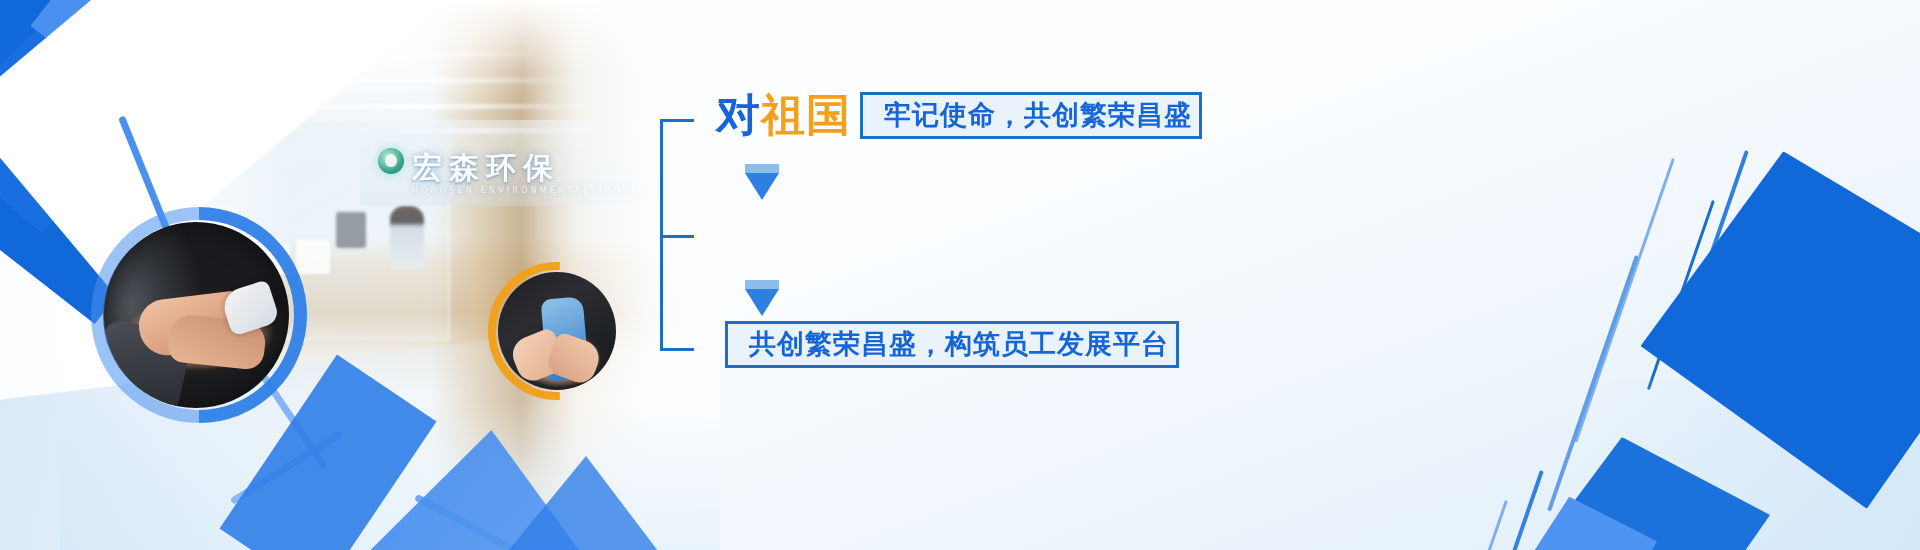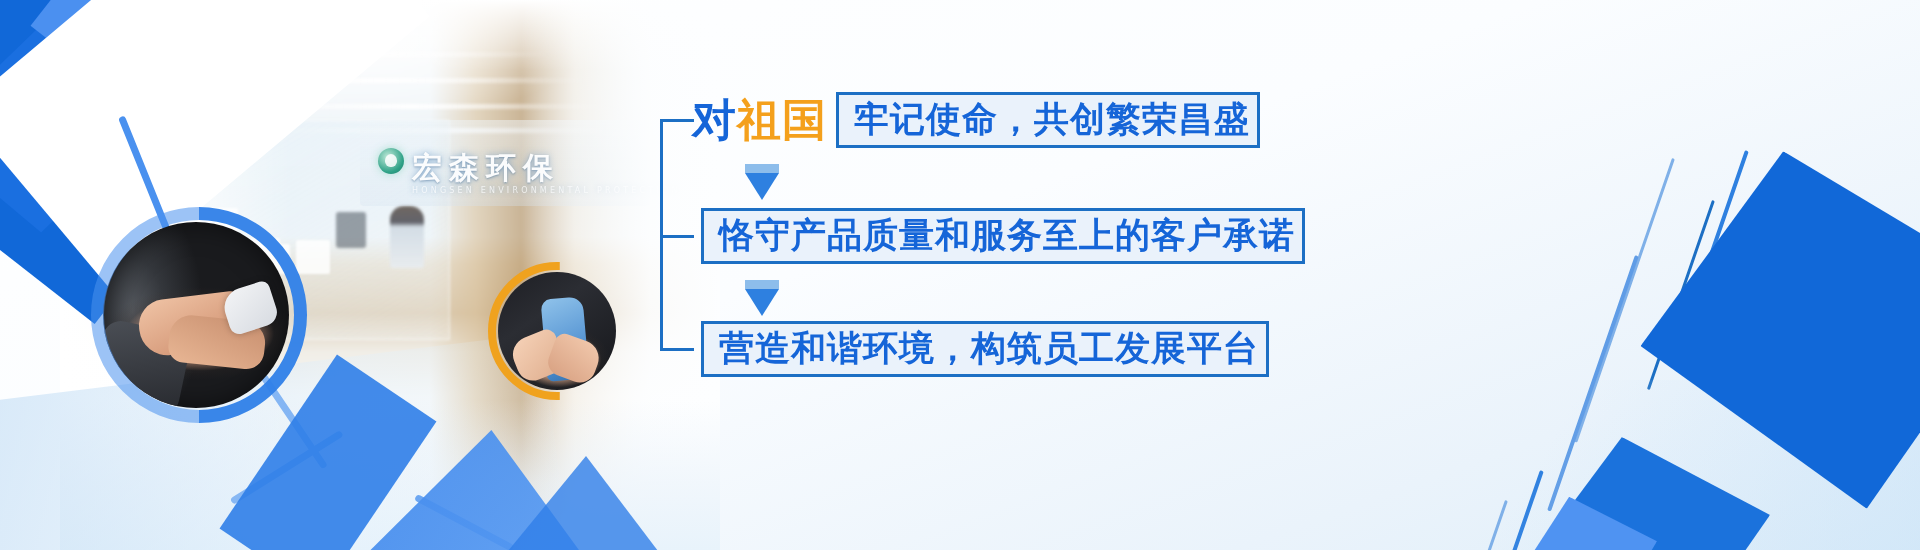--- a/index.html
+++ b/index.html
@@ -232,33 +232,33 @@
   
   .bracket-v {
     position:absolute; left:660px; top:119px; width:3px; height:232px;
     background:#1c6fc4;
   }
   .bracket-h {
     position:absolute; left:660px; width:34px; height:3px; background:#1c6fc4;
   }
 
   
-  .row { position:absolute; display:flex; align-items:center; }
+  .row { position:absolute; display:flex; align-items:center;margin-left:24px; }
   .big {
     font-size:44px; font-weight:700; letter-spacing:1px;
     white-space:nowrap; line-height:1;
   }
   .big .b { color:#1565d8; }
   .big .o { color:#f4a01c; }
   .tagbox {
     margin-left:9px;
     border:3px solid #1c6fc4;
     background:#eaf2fb;
-    padding:5px 7px 6px 15px;
-    font-size:35px; font-weight:700; color:#1565d8;
+    padding:5px 7px 6px 21px;
+    font-size:27px; font-weight:700; color:#1565d8;
     letter-spacing:1px; white-space:nowrap; line-height:1.1;
   }
   .arrow-top {
     position:absolute; width:34px; height:9px;
     background:#8dbdeb;
   }
   .arrow-bot {
     position:absolute; width:0; height:0;
     border-left:17px solid transparent;
     border-right:17px solid transparent;
@@ -367,30 +367,29 @@
     </div>
     <div class="tagbox">牢记使命，共创繁荣昌盛</div>
   </div>
 
   <div>
     <div class="arrow-top" style="left:745px; top:164px;"></div>
     <div class="arrow-bot" style="position:absolute; left:745px; top:173px;"></div>
   </div>
 
   <div class="row" style="left:692px; top:208px;">
-    <div class="tagbox">恪守产品质量和服务至上的客户承诺</div>
   </div>
 
   <div>
     <div class="arrow-top" style="left:745px; top:280px;"></div>
     <div class="arrow-bot" style="position:absolute; left:745px; top:289px;"></div>
   </div>
 
   <div class="row" style="left:692px; top:321px;">
-    <div class="tagbox">营造和谐环境，构筑员工发展平台</div>
+    <div class="tagbox">共创繁荣昌盛，构筑员工发展平台</div>
   </div>
 
   <div class="dline" style="left:1745px; top:150px; width:4px;   height:210px; background:#2e80e0; transform:rotate(19deg); transform-origin:top left;"></div>
   <div class="dline" style="left:1712px; top:200px; width:3px;   height:200px; background:#1c6fc4; transform:rotate(19deg); transform-origin:top left;"></div>
   <div class="dline" style="left:1672px; top:158px; width:3px;   height:300px; background:#7fb0e8; transform:rotate(19deg); transform-origin:top left;"></div>
   <div class="dline" style="left:1635px; top:255px; width:4px;   height:270px; background:#5f9ce6; transform:rotate(19deg); transform-origin:top left;"></div>
   <div class="dline" style="left:1540px; top:470px; width:4px;   height:130px; background:#2e80e0; transform:rotate(19deg); transform-origin:top left;"></div>
   <div class="dline" style="left:1505px; top:500px; width:3px;   height:110px; background:#7fb0e8; transform:rotate(19deg); transform-origin:top left;"></div>
 
   <div class="rb-wash"></div>

